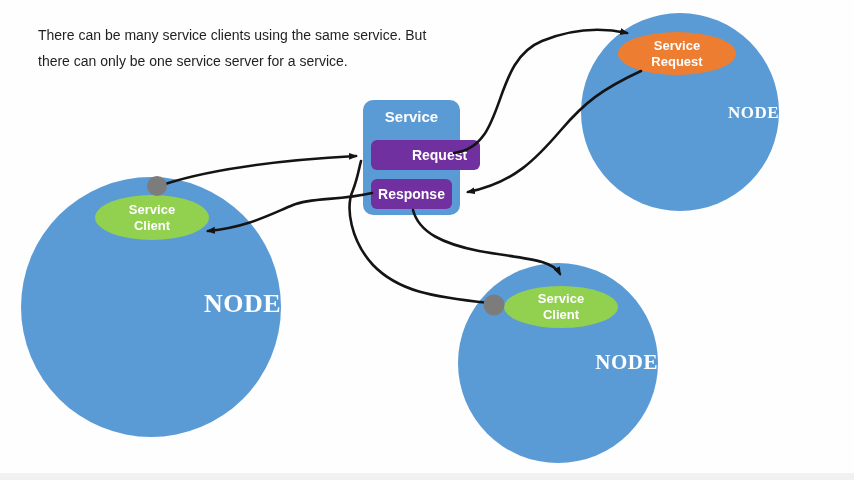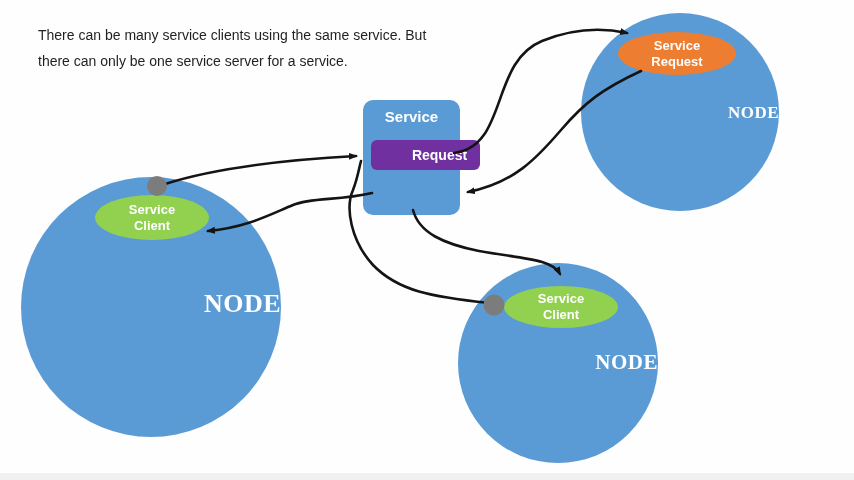--- a/index.html
+++ b/index.html
@@ -78,20 +78,21 @@
     <div class="node-label">NODE</div>
   </div>
   <div class="ellipse green-bottom">
     <div>Service</div>
     <div>Client</div>
   </div>
 
   <div class="service-box">
     <div class="service-title">Service</div>
     <div class="srv-btn request">Request</div>
+    <div class="srv-btn response">Response</div>
   </div>
 
   <svg id="arrow-layer" viewBox="0 0 854 480" xmlns="http://www.w3.org/2000/svg">
     <defs>
       <marker id="ah" markerWidth="9" markerHeight="8" refX="7" refY="3.5" orient="auto" markerUnits="userSpaceOnUse">
         <path d="M0,0 L9,3.5 L0,7 Z" fill="#141414"></path>
       </marker>
     </defs>
     <g fill="none" stroke="#141414" stroke-width="2.6" stroke-linecap="round">
       <path d="M 165,184 C 225,165 300,159 356,156" marker-end="url(#ah)"></path>

